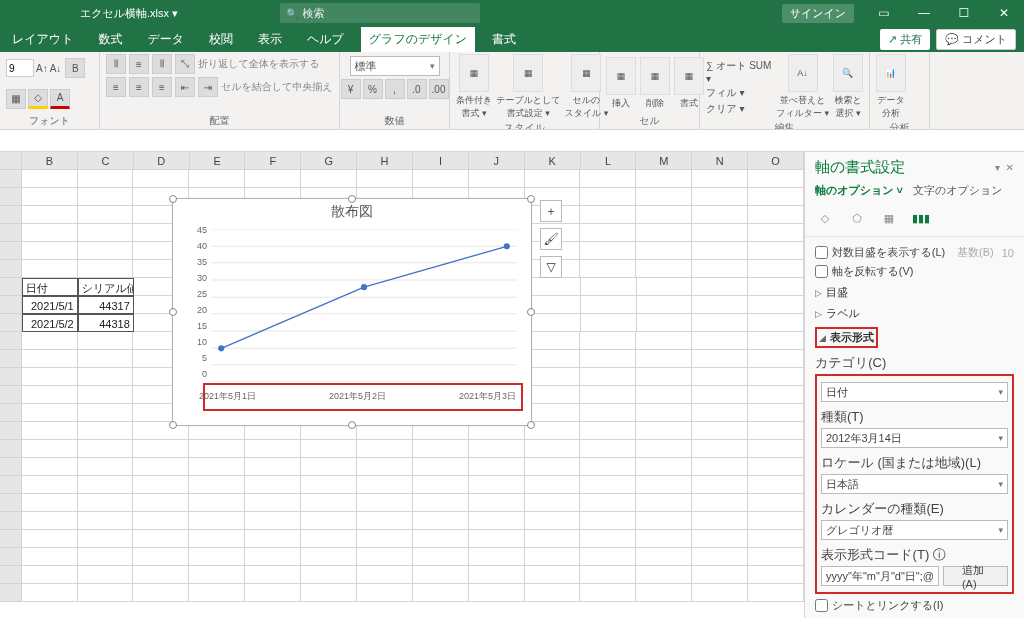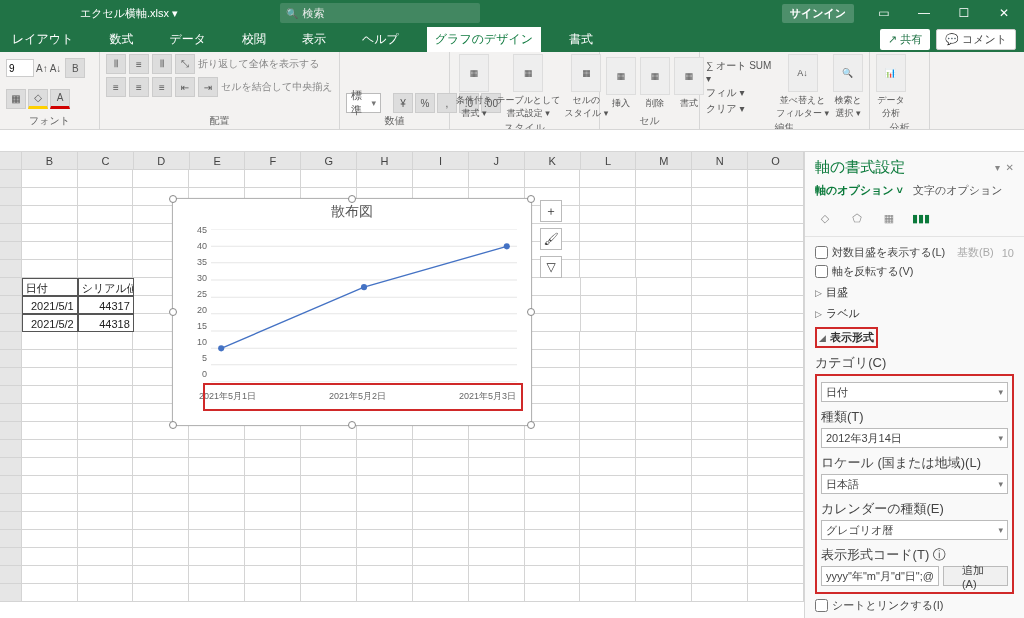--- a/index.html
+++ b/index.html
@@ -17,24 +17,24 @@
   }
   *{box-sizing:border-box;}
   html,body{margin:0;padding:0;height:618px;width:1024px;overflow:hidden;font-family:var(--font);font-size:12px;color:#222;background:#fff;}
   body{display:flex;flex-direction:column;}
   
   .titlebar{height:26px;background:var(--excel-green);color:#fff;display:flex;align-items:center;position:relative;}
   .titlebar .filename{position:absolute;left:80px;font-size:11px;}
   .titlebar .search{position:absolute;left:280px;width:200px;height:20px;background:rgba(255,255,255,0.15);border-radius:2px;display:flex;align-items:center;padding:0 6px;color:#eee;font-size:11px;}
   .titlebar .search::before{content:"🔍";font-size:10px;margin-right:4px;opacity:.8;}
   .titlebar .right{margin-left:auto;display:flex;align-items:center;height:100%;}
-  .titlebar .signin{background:rgba(255,255,255,0.2);padding:2px 8px;border-radius:2px;font-size:11px;margin-right:10px;font-weight:bold;}
+  .titlebar .signin{background:rgba(255,255,255,0.2);padding:2px 8px;border-radius:2px;font-size:11px;margin-right:10px;}
   .titlebar .winbtn{width:40px;height:100%;display:flex;align-items:center;justify-content:center;font-size:12px;}
   
-  .tabs{height:26px;background:var(--excel-green);display:flex;align-items:flex-end;padding-left:4px;gap:20px;position:relative;}
+  .tabs{height:26px;background:var(--excel-green);display:flex;align-items:flex-end;padding-left:4px;gap:9px;position:relative;}
   .tabs .tab{color:#fff;padding:4px 8px;font-size:12px;}
   .tabs .tab.active{color:#0f7a3f;background:#fff;}
   .tabs .right-btns{position:absolute;right:8px;top:3px;display:flex;gap:6px;}
   .tabs .right-btns .pill{background:#fff;color:var(--excel-green);padding:2px 8px;border-radius:2px;font-size:11px;display:flex;align-items:center;gap:3px;}
   .tabs .right-btns .pill.comment{background:#fff;color:#444;border:1px solid #ccc;}
   
   .ribbon{height:78px;background:var(--ribbon-bg);border-bottom:1px solid var(--ribbon-border);display:flex;font-size:10px;color:#555;overflow:hidden;}
   .rgroup{border-right:1px solid var(--ribbon-border);display:flex;flex-direction:column;padding:2px 6px 1px;}
   .rgroup .body{flex:1;display:flex;align-items:center;gap:4px;}
   .rgroup .label{text-align:center;font-size:10px;color:#666;padding-top:1px;}
@@ -158,21 +158,21 @@
         <span class="ricon">≡</span>
         <span class="ricon">≡</span>
         <span class="ricon">⇤</span>
         <span class="ricon">⇥</span>
         <span style="font-size:10px;color:#888">セルを結合して中央揃え</span>
       </div>
     </div>
     <div class="label">配置</div>
   </div>
   <div class="rgroup" style="width:110px">
-    <div class="body" style="flex-direction:row;align-items:flex-end;gap:12px">
+    <div class="body" style="flex-direction:column;align-items:center;gap:3px">
       <div class="sel" style="width:90px">
           <span>標準</span>
         </div>
       <div style="display:flex;gap:2px">
         <span class="ricon">¥</span>
         <span class="ricon">%</span>
         <span class="ricon">,</span>
         <span class="ricon">.0</span>
         <span class="ricon">.00</span>
       </div>

